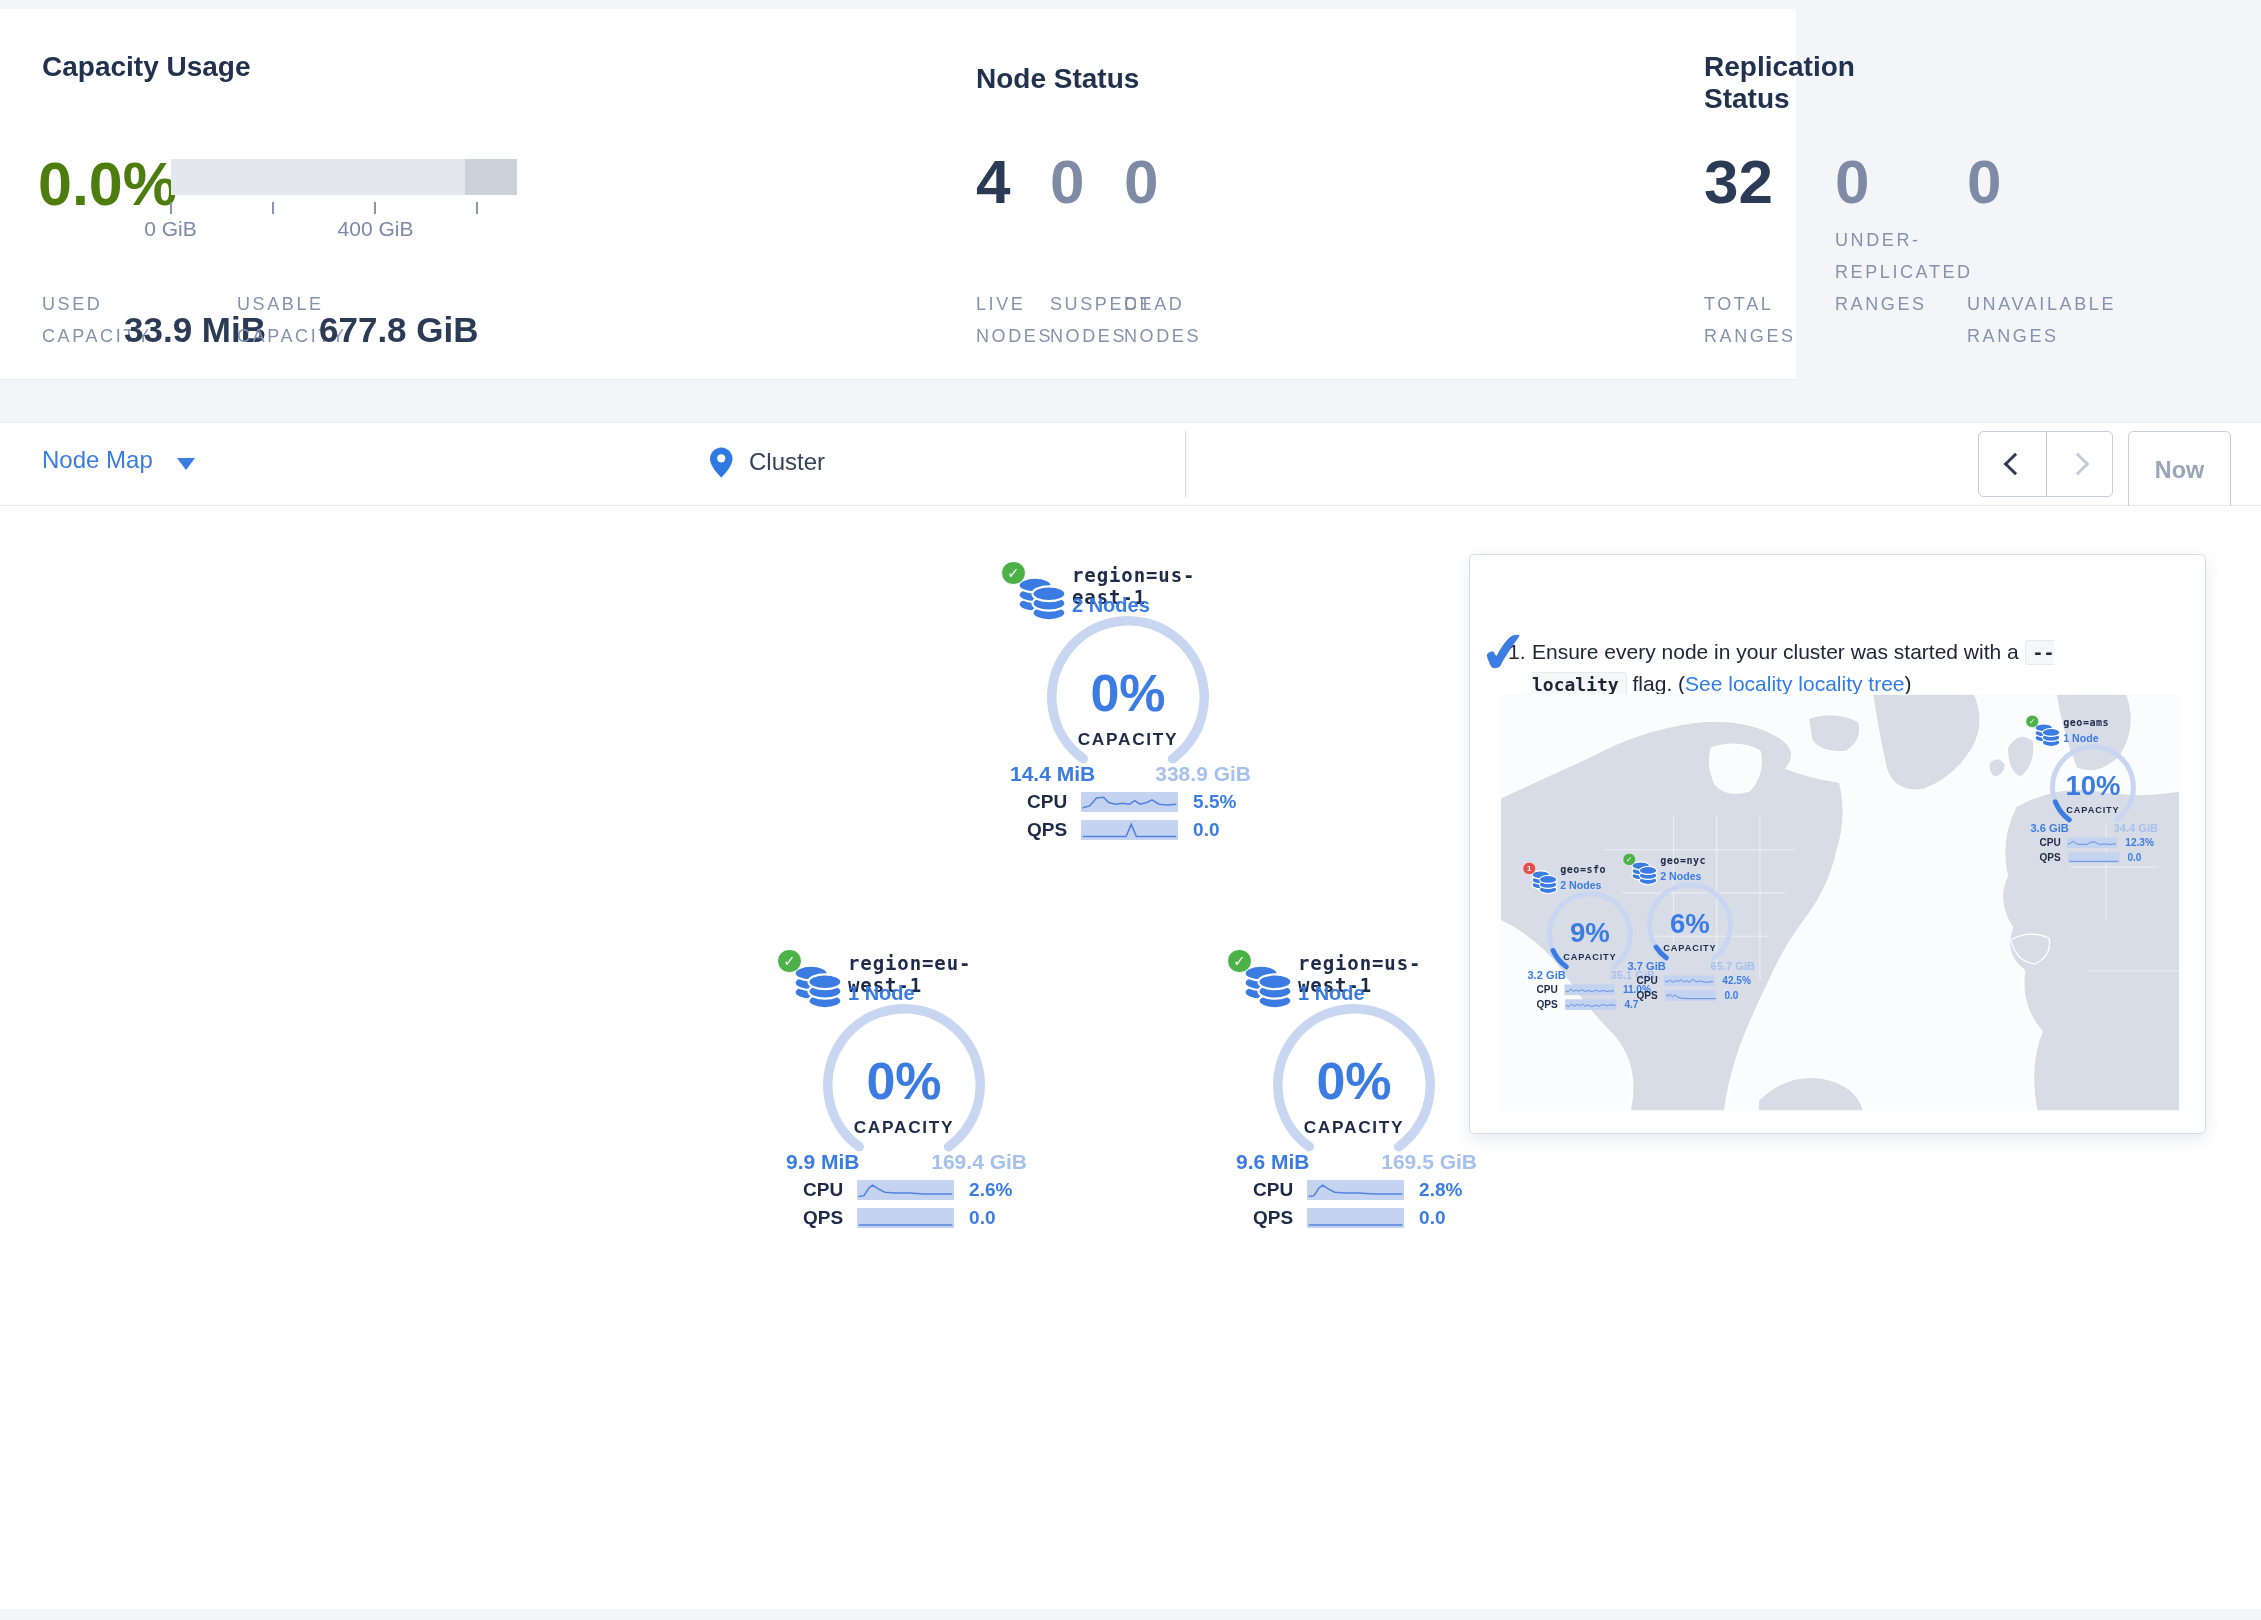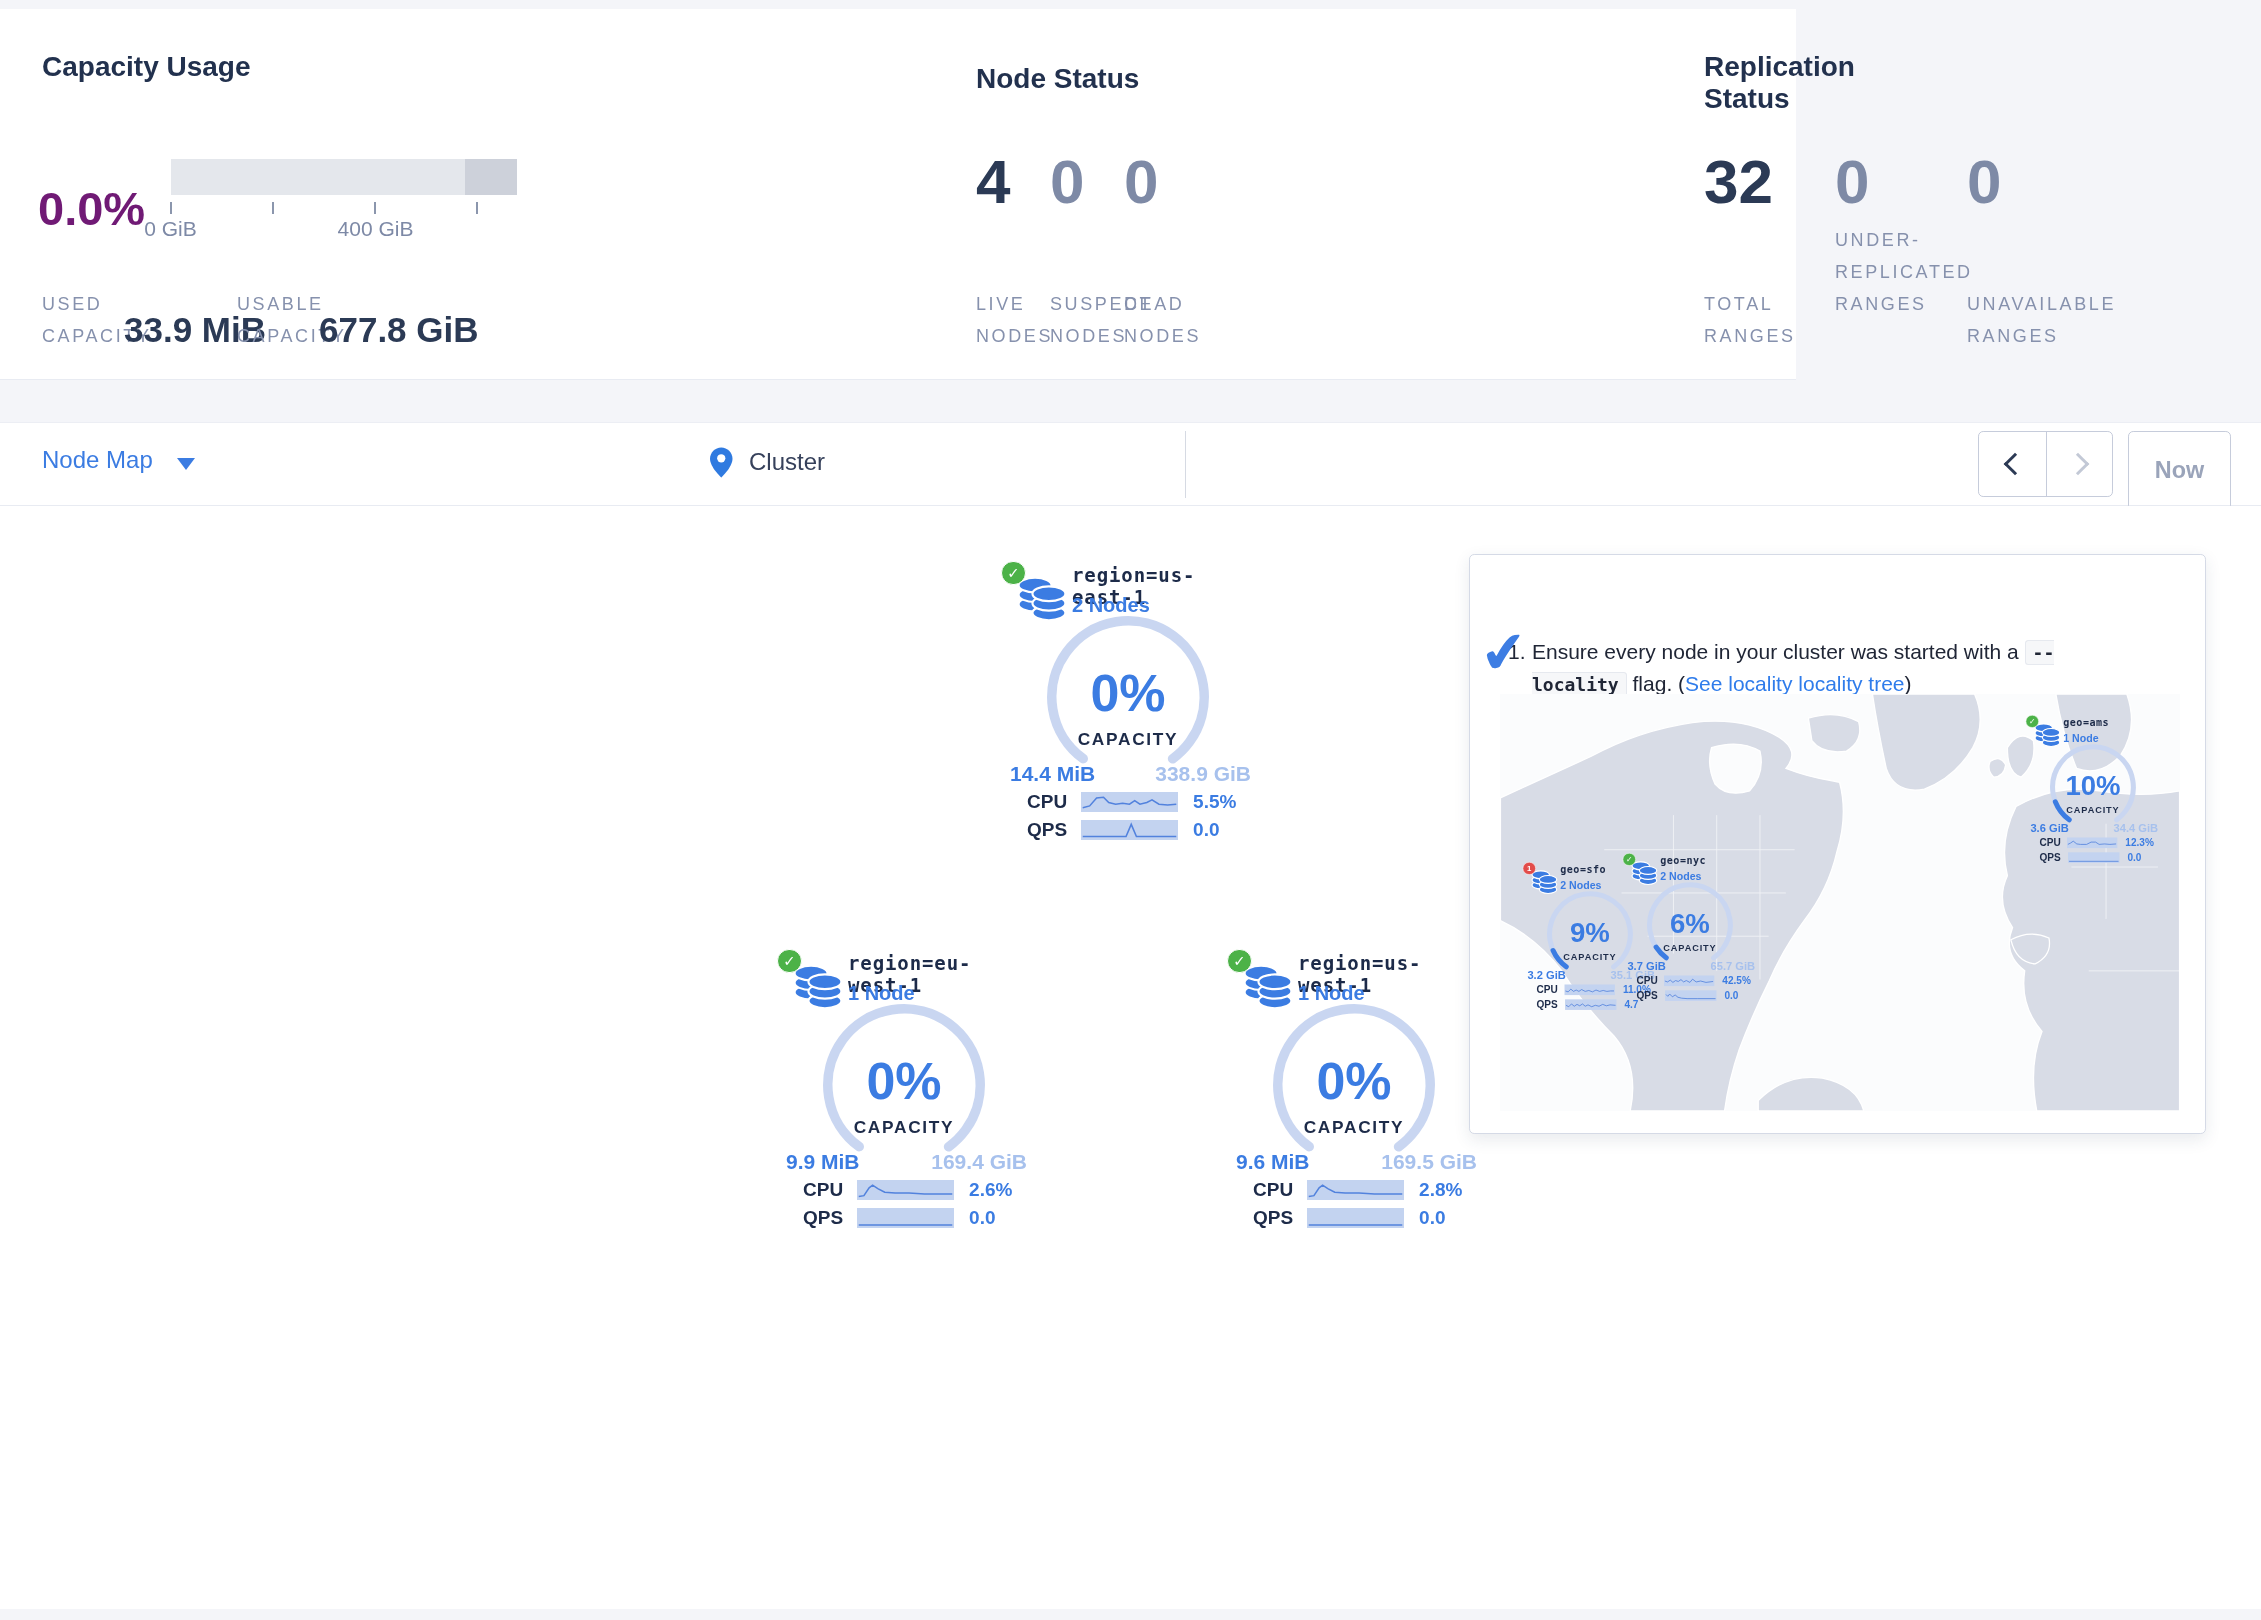--- a/index.html
+++ b/index.html
@@ -2,21 +2,21 @@
 <html style="font-size:14px"><head>
 <meta charset="utf-8">
 <style>
   html,body{margin:0;padding:0;background:#f4f5f9;}
   .page{position:relative;width:2261px;height:1621px;background:#f4f5f9;
         font-family:"Liberation Sans","DejaVu Sans",sans-serif;color:#1d2b49;overflow:hidden;}
   .panel{position:absolute;background:#fff;}
   
   #summary{top:8.7px;left:0;width:1796px;height:370px;border-bottom:0.9px solid #e8ebf2;}
   .sec-title{position:absolute;font-size:28px;font-weight:700;color:#22314e;}
-  .bigpct{position:absolute;font-size:47px;font-weight:700;color:#701a75;margin-top:32px;}
+  .bigpct{position:absolute;font-size:61px;font-weight:700;color:#4d7c0f;}
   .bignum{position:absolute;font-size:62px;font-weight:700;color:#2b3a55;}
   .bignum.muted{color:#7e8aa6;}
   .cap-bar{position:absolute;left:171px;top:150px;width:346px;height:36px;background:#e4e7ec;}
   .cap-bar .dark{position:absolute;right:0;top:0;width:52px;height:36px;background:#cdd1da;}
   .tick{position:absolute;top:193px;width:1.7px;height:12px;background:#8b96ad;}
   .tick-label{position:absolute;top:208px;width:139px;text-align:center;font-size:21px;color:#7d89a6;}
   .stat-label{position:absolute;font-size:18px;line-height:32px;letter-spacing:2.6px;color:#8691ad;white-space:pre-line;}
   .stat-value{position:absolute;font-size:35px;font-weight:700;color:#2b3a55;}
   
   #toolbar{top:422px;left:0;width:2261px;height:82px;border-top:0.9px solid #eceef4;border-bottom:0.9px solid #e8ebf2;}

